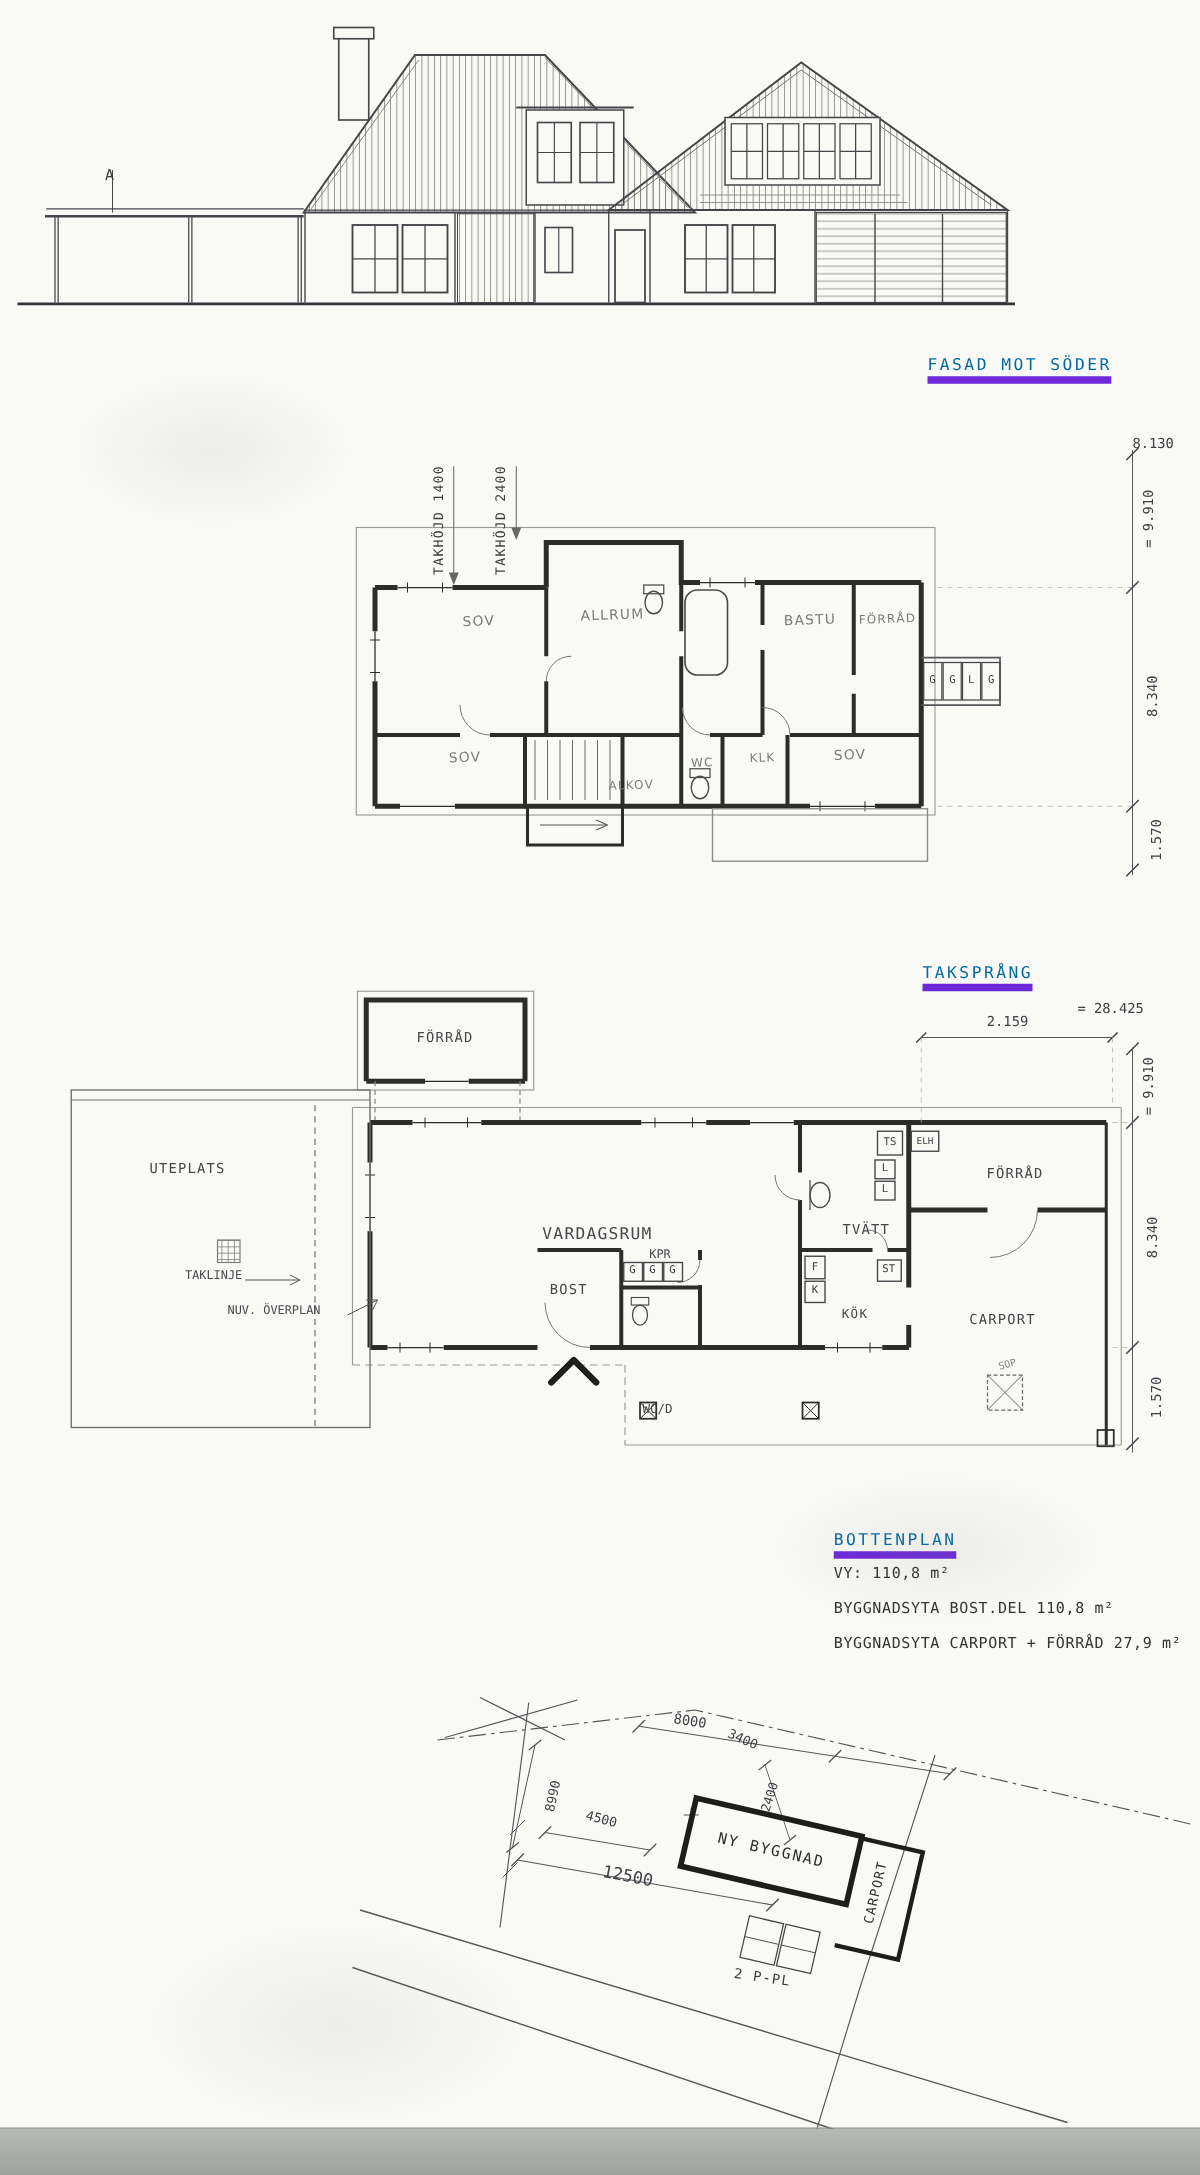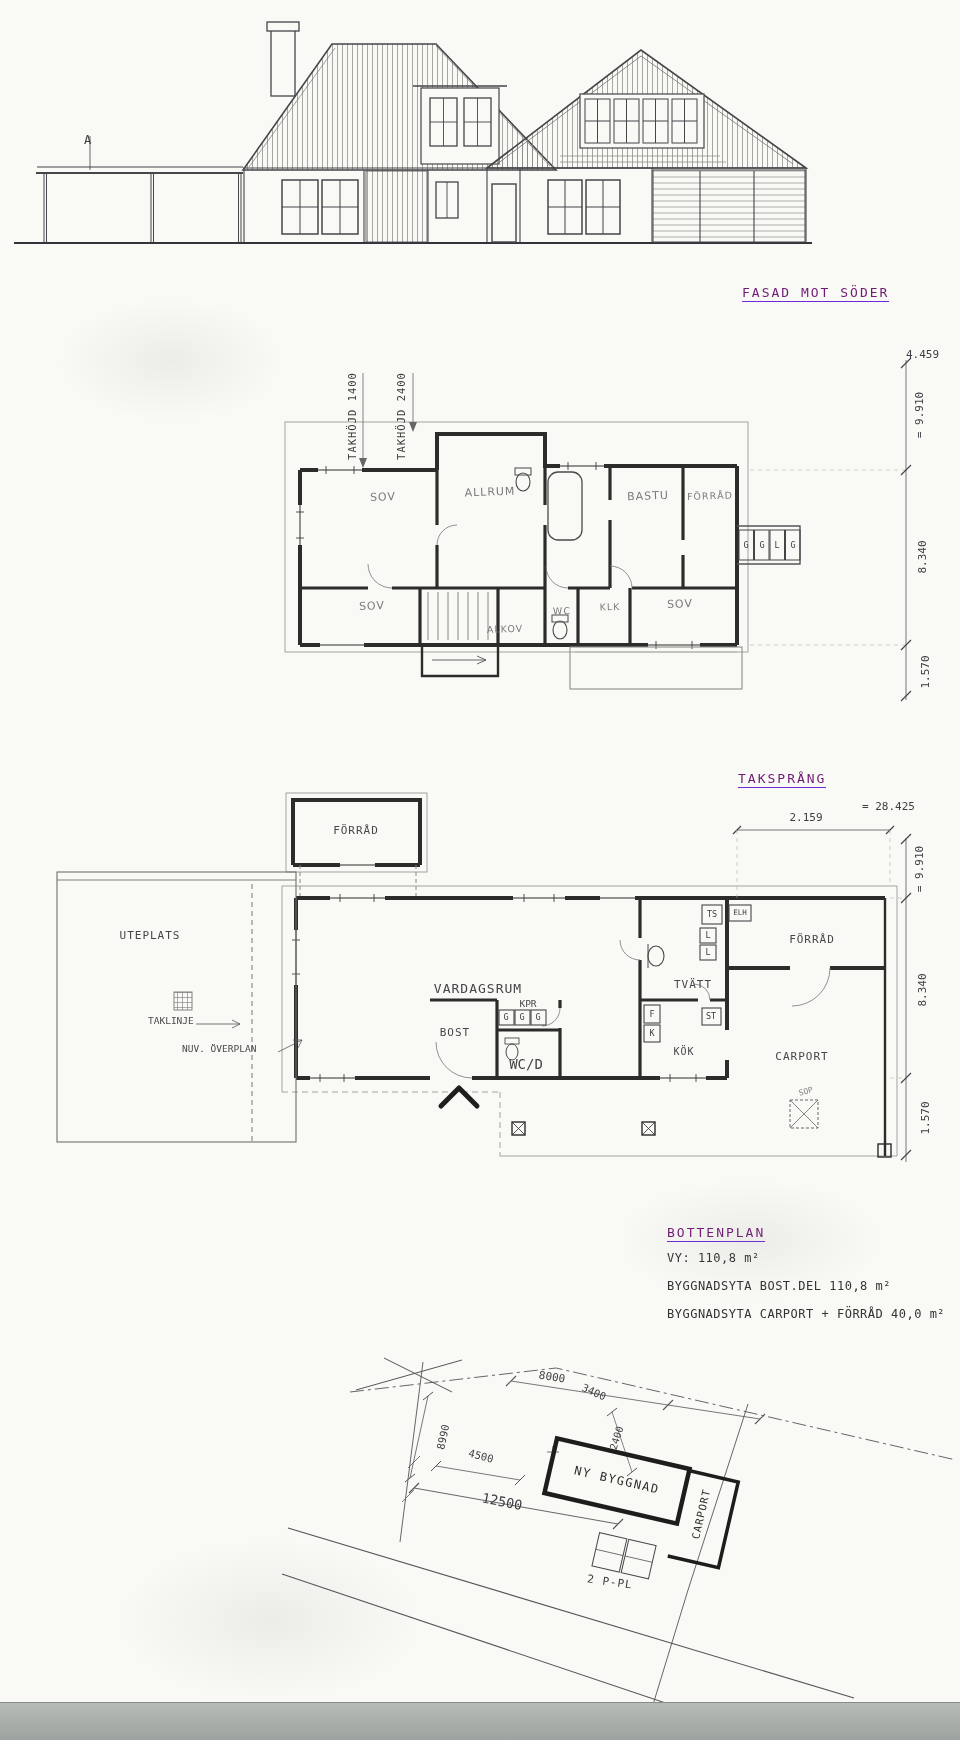--- a/index.html
+++ b/index.html
@@ -2,21 +2,21 @@
 <html><head>
 <meta charset="utf-8">
 <style>
   html,body{margin:0;padding:0;background:#e8e8e6;}
   #page{position:relative;width:960px;height:1740px;background:#f9f9f6;overflow:hidden;
         font-family:"DejaVu Sans Mono","Liberation Mono",monospace;}
   .lbl{position:absolute;white-space:nowrap;color:#3c3c3a;line-height:1;}
   .c{transform:translate(-50%,-50%);}
   .cr{transform:translate(-50%,-50%) rotate(-90deg);}
   .rot{transform:translate(-50%,-50%) rotate(var(--r));}
-  .title{font-size:13px;letter-spacing:2px;border-bottom:1px solid #6d28d9;padding-bottom:2px;color:#701a75;}
+  .title{font-size:13px;letter-spacing:2px;border-bottom:6px solid #6d28d9;padding-bottom:2px;color:#0369a1;}
   .hand{font-family:"DejaVu Sans","Liberation Sans",sans-serif;color:#7b7b7e;letter-spacing:1px;
         transform:translate(-50%,-50%) rotate(-2deg);font-size:11px;}
   .room{letter-spacing:1px;color:#46464a;font-size:11px;}
   .dim{font-size:11px;color:#3e3e44;}
   .unit{font-size:8.5px;color:#3e3e44;}
   .stat{font-size:12px;color:#333331;letter-spacing:0.5px;}
   .smudge{position:absolute;border-radius:50%;pointer-events:none;
           background:radial-gradient(closest-side,rgba(120,120,115,0.10),rgba(120,120,115,0));}
   #bottomband{position:absolute;left:0;top:1702px;width:960px;height:38px;
           background:linear-gradient(#b7bbb7,#9da29e);border-top:1px solid #878c88;}
@@ -273,58 +273,58 @@
   <div class="lbl hand" style="left:710px;top:496px;font-size:9.5px">FÖRRÅD</div>
   <div class="lbl hand" style="left:372px;top:606px">SOV</div>
   <div class="lbl hand" style="left:505px;top:629px;font-size:9.5px">ALKOV</div>
   <div class="lbl hand" style="left:562px;top:611px;font-size:9.5px">WC</div>
   <div class="lbl hand" style="left:610px;top:607px;font-size:9.5px">KLK</div>
   <div class="lbl hand" style="left:680px;top:604px">SOV</div>
   <div class="lbl c unit" style="left:746px;top:545px">G</div>
   <div class="lbl c unit" style="left:762px;top:545px">G</div>
   <div class="lbl c unit" style="left:777px;top:545px">L</div>
   <div class="lbl c unit" style="left:793px;top:545px">G</div>
-  <div class="lbl dim" style="left:906px;top:349px">4.459</div>
+  <div class="lbl dim" style="left:906px;top:349px">8.130</div>
   <div class="lbl cr dim" style="left:919px;top:415px">= 9.910</div>
   <div class="lbl cr dim" style="left:922px;top:557px">8.340</div>
   <div class="lbl cr dim" style="left:925px;top:672px">1.570</div>
   <div class="lbl title" style="left:738px;top:772px">TAKSPRÅNG</div>
 
   <div class="lbl c room" style="left:356px;top:830px">FÖRRÅD</div>
   <div class="lbl c dim" style="left:806px;top:817px">2.159</div>
   <div class="lbl dim" style="left:862px;top:801px">= 28.425</div>
   <div class="lbl cr dim" style="left:919px;top:869px">= 9.910</div>
   <div class="lbl cr dim" style="left:922px;top:990px">8.340</div>
   <div class="lbl cr dim" style="left:925px;top:1118px">1.570</div>
   <div class="lbl c room" style="left:150px;top:935px">UTEPLATS</div>
   <div class="lbl" style="left:148px;top:1016px;font-size:9.5px;color:#4a4a4e">TAKLINJE</div>
   <div class="lbl" style="left:182px;top:1044px;font-size:9.5px;color:#4a4a4e">NUV. ÖVERPLAN</div>
   <div class="lbl c room" style="left:478px;top:988px;font-size:13px">VARDAGSRUM</div>
   <div class="lbl c room" style="left:693px;top:984px">TVÄTT</div>
   <div class="lbl c room" style="left:812px;top:939px">FÖRRÅD</div>
   <div class="lbl c room" style="left:802px;top:1056px">CARPORT</div>
   <div class="lbl c room" style="left:455px;top:1032px">BOST</div>
   <div class="lbl c" style="left:528px;top:1004px;font-size:9.5px;color:#46464a">KPR</div>
-  <div class="lbl c" style="left:526px;top:1064px;font-size:14px;color:#46464a">WC/D</div>
+  <div class="lbl c" style="left:526px;top:1128px;font-size:10px;color:#46464a">WC/D</div>
   <div class="lbl c room" style="left:684px;top:1052px;font-size:10px">KÖK</div>
   <div class="lbl c unit" style="left:712px;top:914px">TS</div>
   <div class="lbl c" style="left:740px;top:913px;font-size:7.5px;color:#3e3e44">ELH</div>
   <div class="lbl c unit" style="left:708px;top:935px">L</div>
   <div class="lbl c unit" style="left:708px;top:952px">L</div>
   <div class="lbl c unit" style="left:652px;top:1014px">F</div>
   <div class="lbl c unit" style="left:652px;top:1033px">K</div>
   <div class="lbl c unit" style="left:711px;top:1016px">ST</div>
   <div class="lbl c unit" style="left:506px;top:1017px">G</div>
   <div class="lbl c unit" style="left:522px;top:1017px">G</div>
   <div class="lbl c unit" style="left:538px;top:1017px">G</div>
   <div class="lbl rot" style="--r:-15deg;left:806px;top:1092px;font-size:8px;color:#84848a">SOP</div>
   <div class="lbl title" style="left:667px;top:1226px">BOTTENPLAN</div>
   <div class="lbl stat" style="left:667px;top:1252px">VY: 110,8 m²</div>
   <div class="lbl stat" style="left:667px;top:1280px">BYGGNADSYTA BOST.DEL 110,8 m²</div>
-  <div class="lbl stat" style="left:667px;top:1308px">BYGGNADSYTA CARPORT + FÖRRÅD 40,0 m²</div>
+  <div class="lbl stat" style="left:667px;top:1308px">BYGGNADSYTA CARPORT + FÖRRÅD 27,9 m²</div>
 
   <div class="lbl rot" style="--r:13deg;left:617px;top:1480px;font-size:12px;letter-spacing:1.5px;color:#2e2e2c">NY BYGGNAD</div>
   <div class="lbl rot" style="--r:-77deg;left:701px;top:1514px;font-size:10.5px;letter-spacing:1px;color:#2e2e2c">CARPORT</div>
   <div class="lbl rot" style="--r:8deg;left:610px;top:1582px;font-size:11px;letter-spacing:1px">2 P-PL</div>
   <div class="lbl rot dim" style="--r:9deg;left:552px;top:1377px">8000</div>
   <div class="lbl rot dim" style="--r:24deg;left:594px;top:1392px;font-size:10.5px">3400</div>
   <div class="lbl rot dim" style="--r:-72deg;left:617px;top:1438px;font-size:10px">2400</div>
   <div class="lbl rot dim" style="--r:-78deg;left:443px;top:1437px;font-size:10.5px">8990</div>
   <div class="lbl rot dim" style="--r:15deg;left:481px;top:1456px;font-size:10.5px">4500</div>
   <div class="lbl rot" style="--r:11deg;left:502px;top:1502px;font-size:13.5px;color:#3e3e44">12500</div>

